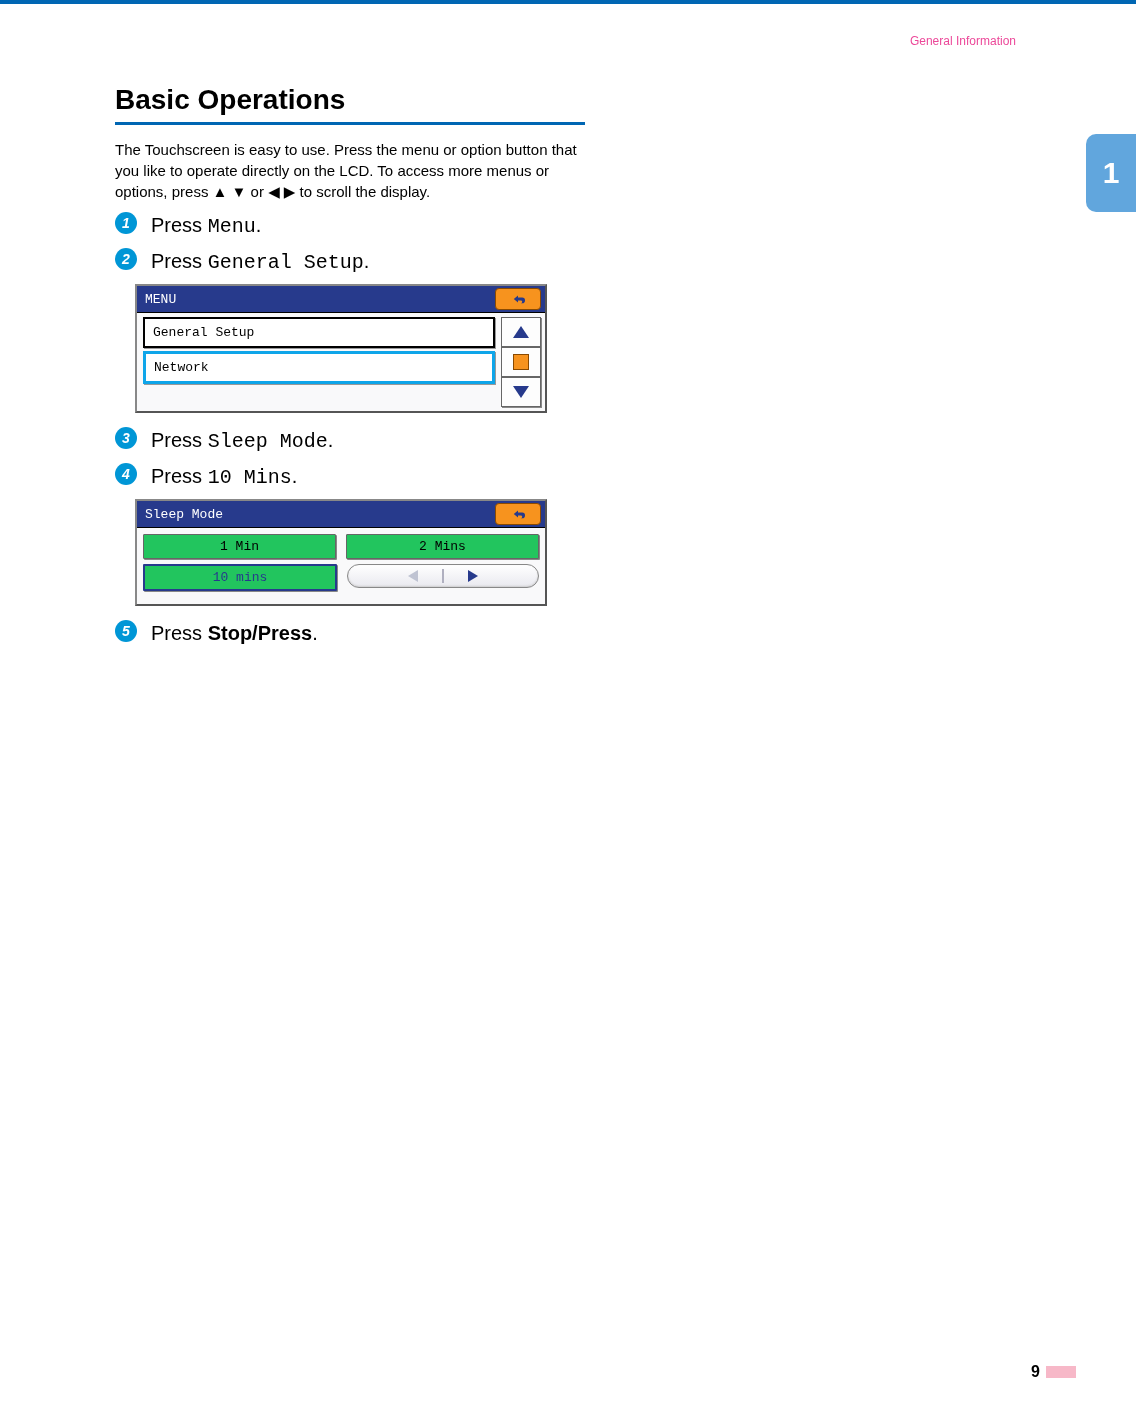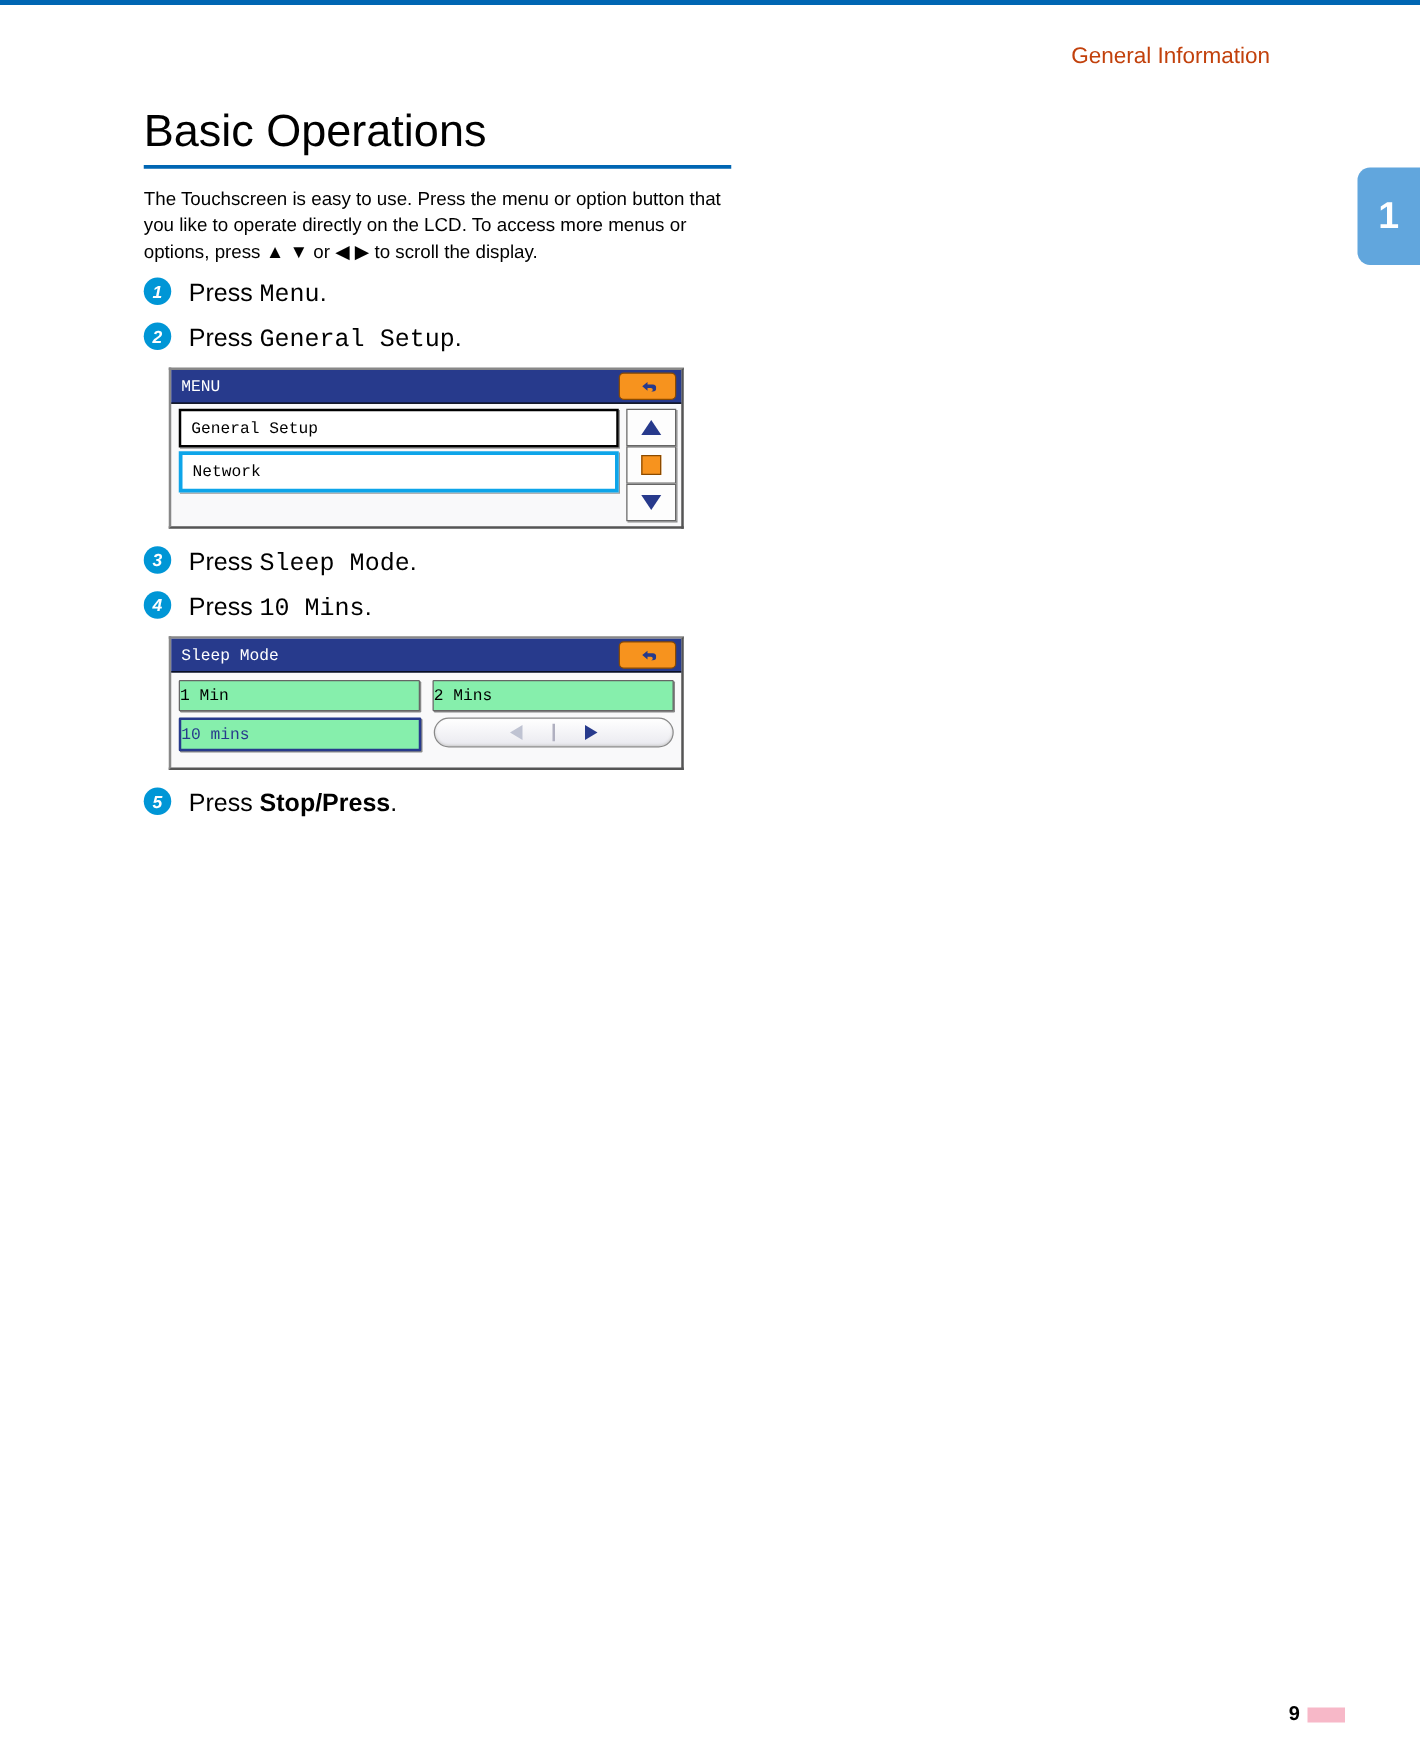--- a/index.html
+++ b/index.html
@@ -18,22 +18,22 @@
   .page {
     position: relative;
     width: 1136px;
     min-height: 1397px;
     box-sizing: border-box;
   }
   .header-right {
     position: absolute;
     top: 30px;
     right: 120px;
-    font-size: 18px;
-    color: #c2410c;
+    font-size: 12px;
+    color: #ec4899;
   }
   .side-tab {
     position: absolute;
     right: 0;
     top: 130px;
     width: 50px;
     height: 78px;
     background: #61a6dd;
     border-top-left-radius: 10px;
     border-bottom-left-radius: 10px;
@@ -44,22 +44,22 @@
     align-items: center;
     justify-content: center;
   }
   .content {
     position: absolute;
     top: 80px;
     left: 115px;
     width: 470px;
   }
   h1.section-title {
-    font-size: 36px;
-    font-weight: normal;
+    font-size: 28px;
+    font-weight: bold;
     margin: 0 0 6px 0;
     padding-bottom: 6px;
     border-bottom: 3px solid #0066b3;
     color: #000;
   }
   .intro {
     font-size: 15px;
     line-height: 1.4;
     margin: 14px 0 10px 0;
     font-family: Arial, sans-serif;
@@ -182,23 +182,23 @@
     padding: 6px 6px 8px 6px;
   }
   .sleep-row {
     display: flex;
     gap: 10px;
     margin-bottom: 5px;
   }
   .sleep-btn {
     flex: 1;
     border: 1px solid #666;
-    background: #86efac;
+    background: #22c55e;
     padding: 4px 0;
-    text-align: left;
+    text-align: center;
     box-shadow: 1px 1px 0 #888;
     border-radius: 1px;
   }
   .sleep-btn.selected {
     border: 2px solid #273a8c;
     color: #273a8c;
   }
   .pager {
     flex: 1;
     border: 1px solid #888;

